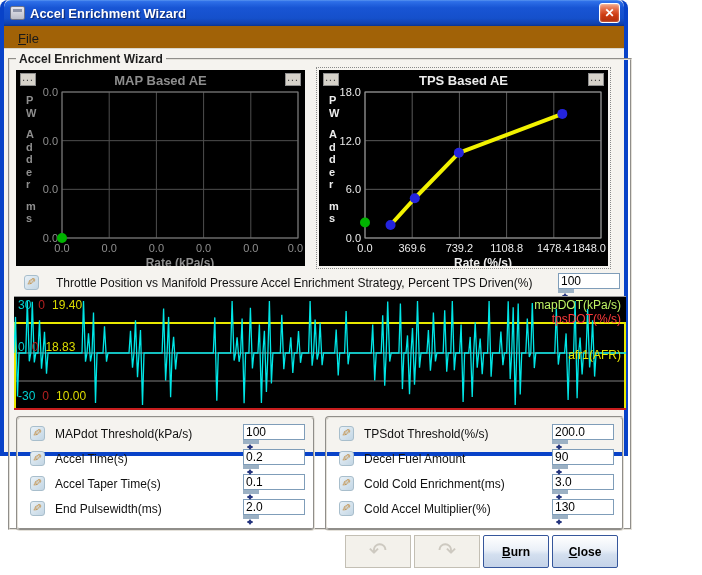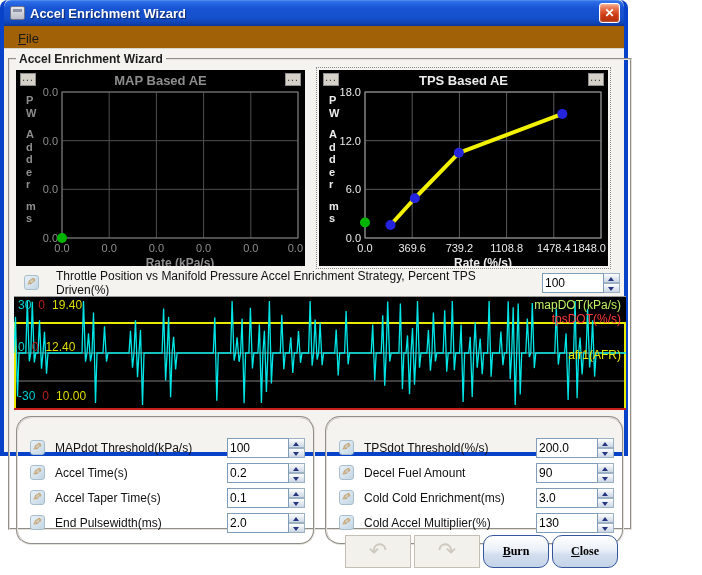--- a/index.html
+++ b/index.html
@@ -40,50 +40,50 @@
     letter-spacing:1px; cursor:default; }
   .dots-left { left:4px; } .dots-right { right:4px; }
   
   .strategy-row { display:flex; align-items:center; height:25px; padding:0 6px 0 10px; gap:17px; }
   .edit-icon { width:15px; height:15px; flex:0 0 auto; border-radius:3px;
     background:linear-gradient(135deg,#E9F1F7,#C3D6E4); border:1px solid #A8BECC;
     position:relative; }
   .edit-icon::after { content:"\270E"; position:absolute; left:1px; top:-1px;
     font-size:11px; color:#C08A3E; transform:rotate(100deg); }
   .strategy-label { font-size:12px; color:#111; }
-  .spin { display:flex; height:20px; margin-left:auto; }
+  .spin { display:flex; height:20px; margin-left:auto;flex-direction:column; }
   .spin input { width:62px; height:20px; border:1px solid #7F9DB9; font-size:12px;
     padding:0 2px; font-family:"Liberation Sans",sans-serif; color:#000; background:#fff; }
   .spin-btns { width:16px; display:flex; flex-direction:column; }
   .spin-up,.spin-down { flex:1; border:1px solid #9CB1C4; border-left:none;
     background:linear-gradient(180deg,#FEFEFE,#CBD6E5); position:relative; }
   .spin-up::after,.spin-down::after { content:""; position:absolute; left:4px; }
   .spin-up::after { top:3px; border-left:3px solid transparent; border-right:3px solid transparent;
     border-bottom:4px solid #25357E; }
   .spin-down::after { top:3px; border-left:3px solid transparent; border-right:3px solid transparent;
     border-top:4px solid #25357E; }
   
   .strip { position:relative; height:114px; margin:1px 0 4px 0; background:#000;
     border-top:1px solid #999; }
   .scale-row { position:absolute; left:4px; display:flex; gap:7px; font-size:12px; z-index:3; }
   .legend { position:absolute; right:5px; top:1px; text-align:right; font-size:12px;
     line-height:14px; z-index:3; }
   
   .fields-row { display:flex; gap:10px; padding:2px 2px; }
-  .field-panel { flex:1; border:2px groove #E4E1DA; border-radius:15px; padding:17px 8px 8px 12px; }
+  .field-panel { flex:1; border:2px groove #E4E1DA; border-radius:4px; padding:3px 8px 8px 12px; }
   .field-row { display:flex; align-items:center; height:25px; gap:10px; }
   .field-label { font-size:12px; color:#111; flex:1; }
   
   .buttons-row { display:flex; justify-content:flex-end; gap:3px; padding:5px 2px 0 0; }
   .icon-btn { width:66px; height:33px; background:#F3F1EB; border:1px solid #C3BFB4;
     font-size:22px; color:#CDC9C0; text-align:center; line-height:30px; cursor:default; }
   .cmd-btn { width:66px; height:33px; font-size:12px; font-weight:bold; color:#000;
-    border:1px solid #35569B; border-radius:10px; cursor:default;
+    border:1px solid #35569B; border-radius:2px; cursor:default;
     background:linear-gradient(180deg,#FFFFFF 0%,#EAF0F8 45%,#D3DFEF 60%,#C5D3E8 100%);
-    font-family:Liberation Serif, serif; }
+    font-family:Liberation Sans, sans-serif; }
   svg text { font-family:"Liberation Sans",sans-serif; }
 </style>
 </head>
 <body>
 
 <div class="window">
 
   <div class="titlebar">
     <span class="title-icon"></span>
     <span class="title-text">Accel Enrichment Wizard</span>
@@ -198,21 +198,21 @@
 
       <div class="strip">
         <div class="scale-row" style="top:1px">
           <span style="color: rgb(0, 207, 207);">30</span>
           <span style="color: rgb(180, 32, 32);">0</span>
           <span style="color: rgb(220, 220, 0);">19.40</span>
         </div>
         <div class="scale-row" style="top:43px">
           <span style="color: rgb(0, 207, 207);">0</span>
           <span style="color: rgb(180, 32, 32);">0</span>
-          <span style="color: rgb(220, 220, 0);">12.40</span>
+          <span style="color: rgb(220, 220, 0);">18.83</span>
         </div>
         <div class="scale-row" style="bottom:7px">
           <span style="color: rgb(0, 207, 207);">-30</span>
           <span style="color: rgb(180, 32, 32);">0</span>
           <span style="color: rgb(220, 220, 0);">10.00</span>
         </div>
         <div class="legend">
           <div style="color: #bef264;">mapDOT(kPa/s)</div>
           <div style="color: rgb(255, 59, 59);">tpsDOT(%/s)</div>
           <div style="color: rgb(230, 230, 0); margin-top: 22px;">afr1(AFR)</div>

